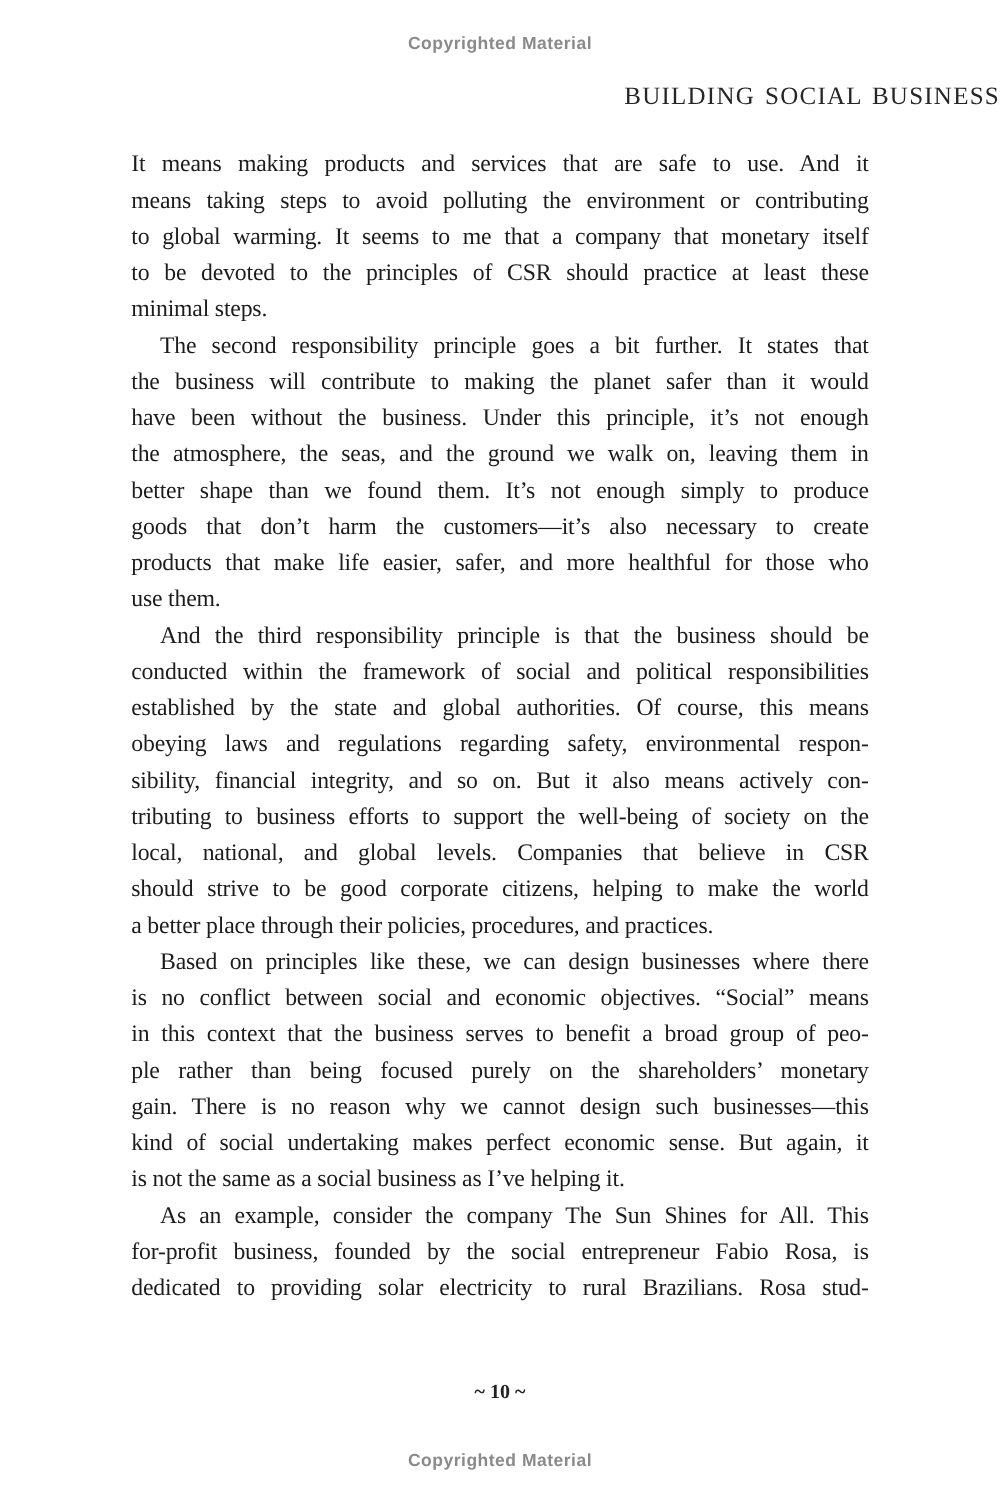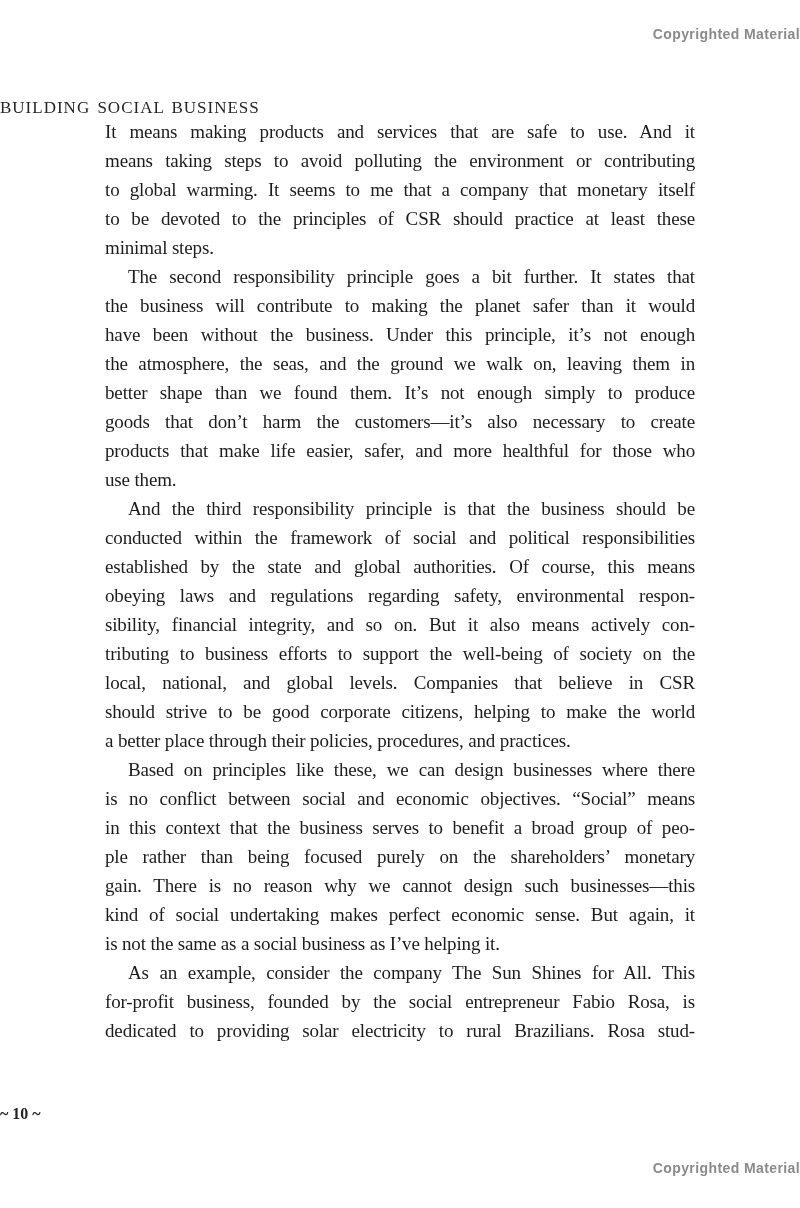--- a/index.html
+++ b/index.html
@@ -11,41 +11,40 @@
     position: relative;
     width: 800px;
     height: 1208px;
     background: #ffffff;
     overflow: hidden;
   }
   .notice {
     position: absolute;
     left: 0;
     width: 100%;
-    text-align: right;
+    text-align: center;
     font-family: "Liberation Sans", sans-serif;
     font-weight: bold;
     font-size: 14px;
     letter-spacing: 0.4px;
     color: #8a8a8a;
   }
   .notice.top { top: 26px; }
   .notice.bottom { top: 1160px; }
   .running-header {
     position: absolute;
     top: 66px;
     left: 0;
     width: 100%;
-    text-align: left;
+    text-align: right;
     font-family: "Liberation Serif", serif;
-    font-size: 17px;
+    font-size: 20px;
     letter-spacing: 1px;
     word-spacing: 2px;
     color: #262626;
-    margin-top: 32px;
   }
   .body-text {
     position: absolute;
     top: 117px;
     left: 105px;
     width: 590px;
     font-family: Liberation Serif, serif;
     font-size: 19px;
     line-height: 29px;
     letter-spacing: -0.15px;
@@ -57,20 +56,21 @@
     text-align-last: justify;
     white-space: normal;
   }
   .line.last { text-align-last: left; }
   .line.indent { text-indent: 23px; }
   .page-number {
     position: absolute;
     top: 1105px;
     left: 0;
     width: 100%;
+    text-align: center;
     font-family: "Liberation Serif", serif;
     font-weight: bold;
     font-size: 16px;
     color: #222222;
   }
 </style>
 </head>
 <body>
 
 <div class="page">

